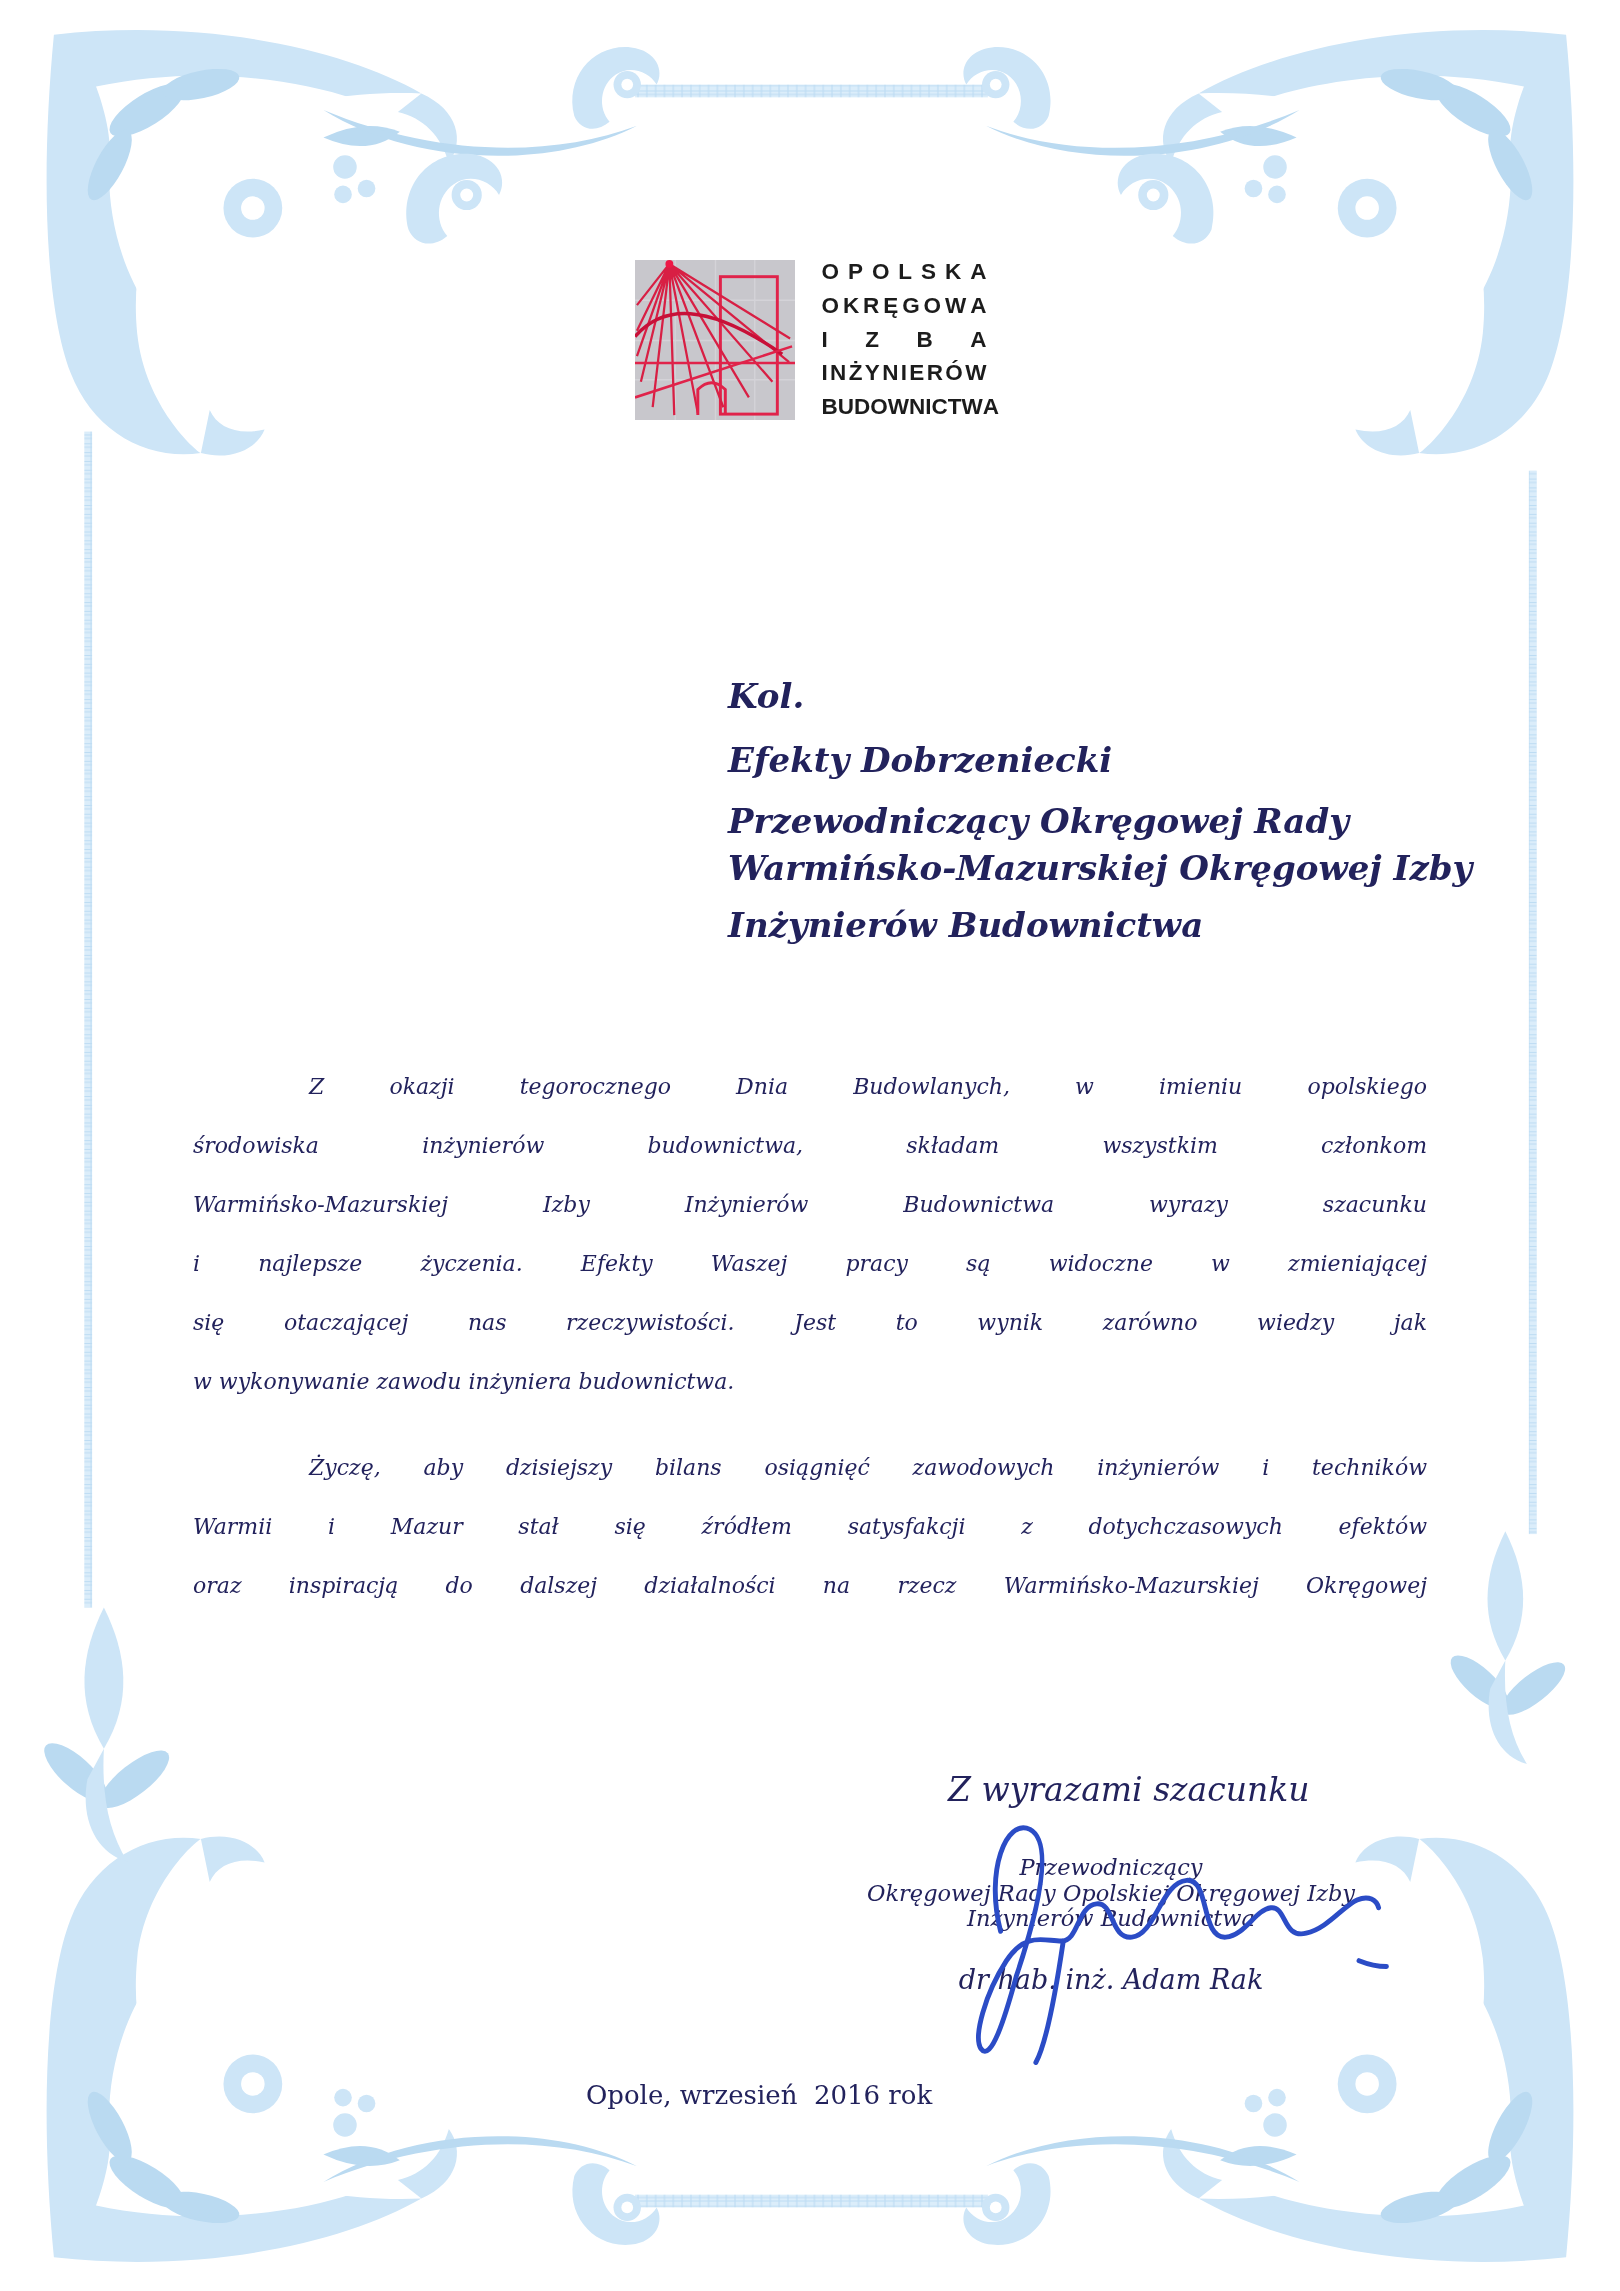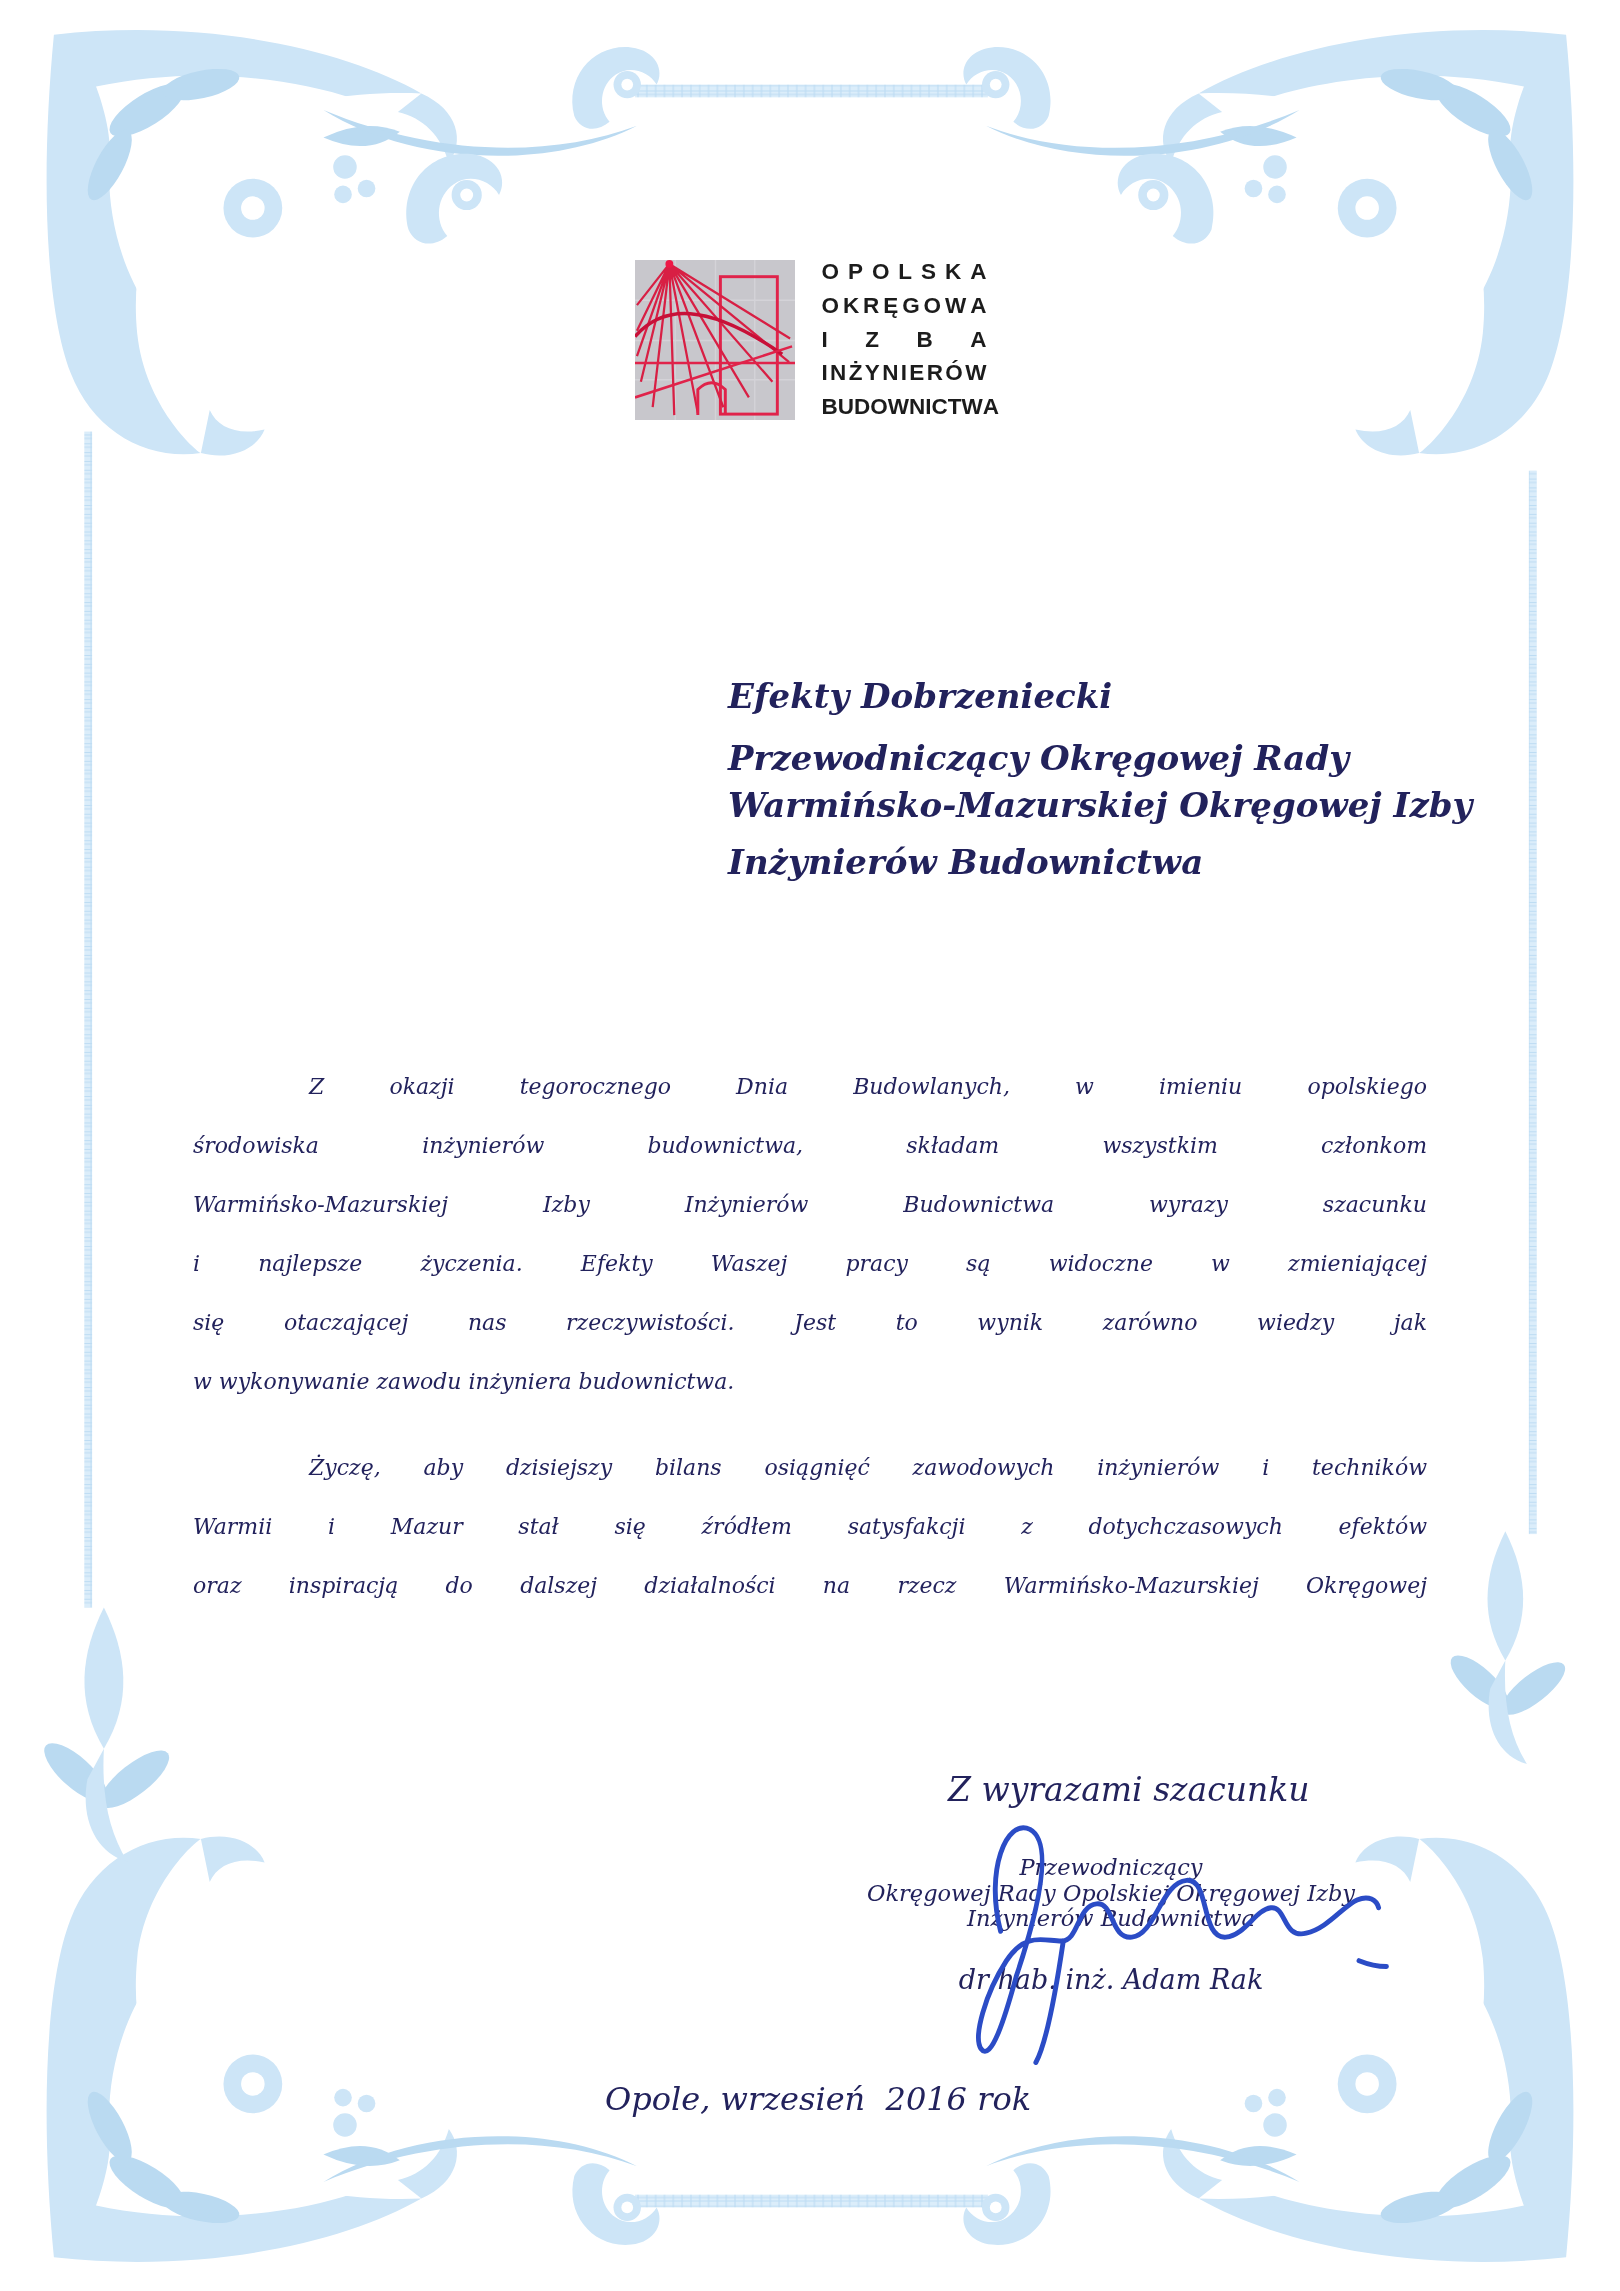--- a/index.html
+++ b/index.html
@@ -31,21 +31,21 @@
   .b-line{height:59px;line-height:59px;text-align:justify;text-align-last:justify;}
   .b-line.first{text-indent:116px;}
   .b-line.last{text-align:left;text-align-last:auto;}
   .para2{margin-top:27.4px;}
 
   
   .valediction{position:absolute;left:948px;top:1770px;font-style:italic;font-size:33px;}
   .signer{position:absolute;left:812px;top:1855px;width:598px;text-align:center;font-style:italic;font-size:22.5px;line-height:25.5px;}
   .signer-name{margin-top:35px;font-size:27px;}
   .signature{position:absolute;left:916px;top:1802px;width:510px;height:284px;}
-  .dateline{position:absolute;left:605px;top:2080px;font-style:italic;font-size:32px;white-space:pre;}
+  .dateline{position:absolute;left:586px;top:2080px;font-size:26px;white-space:pre;}
 </style>
 </head>
 <body>
 
 <div class="page">
 
   <svg class="border-svg" viewBox="0 0 1653 2338" xmlns="http://www.w3.org/2000/svg">
     <defs>
       <pattern id="hx" width="9" height="9" patternUnits="userSpaceOnUse">
         <rect width="9" height="9" fill="#dbedfa"></rect>
@@ -164,20 +164,21 @@
           <span>I</span>
           <span>C</span>
           <span>T</span>
           <span>W</span>
           <span>A</span>
         </div>
     </div>
   </div>
 
   <div class="recipient">
+    <div class="r-line m1">Kol.</div>
     <div class="r-line m2">Efekty Dobrzeniecki</div>
     <div class="r-line m3">Przewodniczący Okręgowej Rady</div>
     <div class="r-line m4">Warmińsko-Mazurskiej Okręgowej Izby</div>
     <div class="r-line m5">Inżynierów Budownictwa</div>
   </div>
 
   <div class="letter-body">
     <div class="para">
       <div class="b-line first">Z okazji tegorocznego Dnia Budowlanych, w imieniu opolskiego</div>
       <div class="b-line">środowiska inżynierów budownictwa, składam wszystkim członkom</div>

